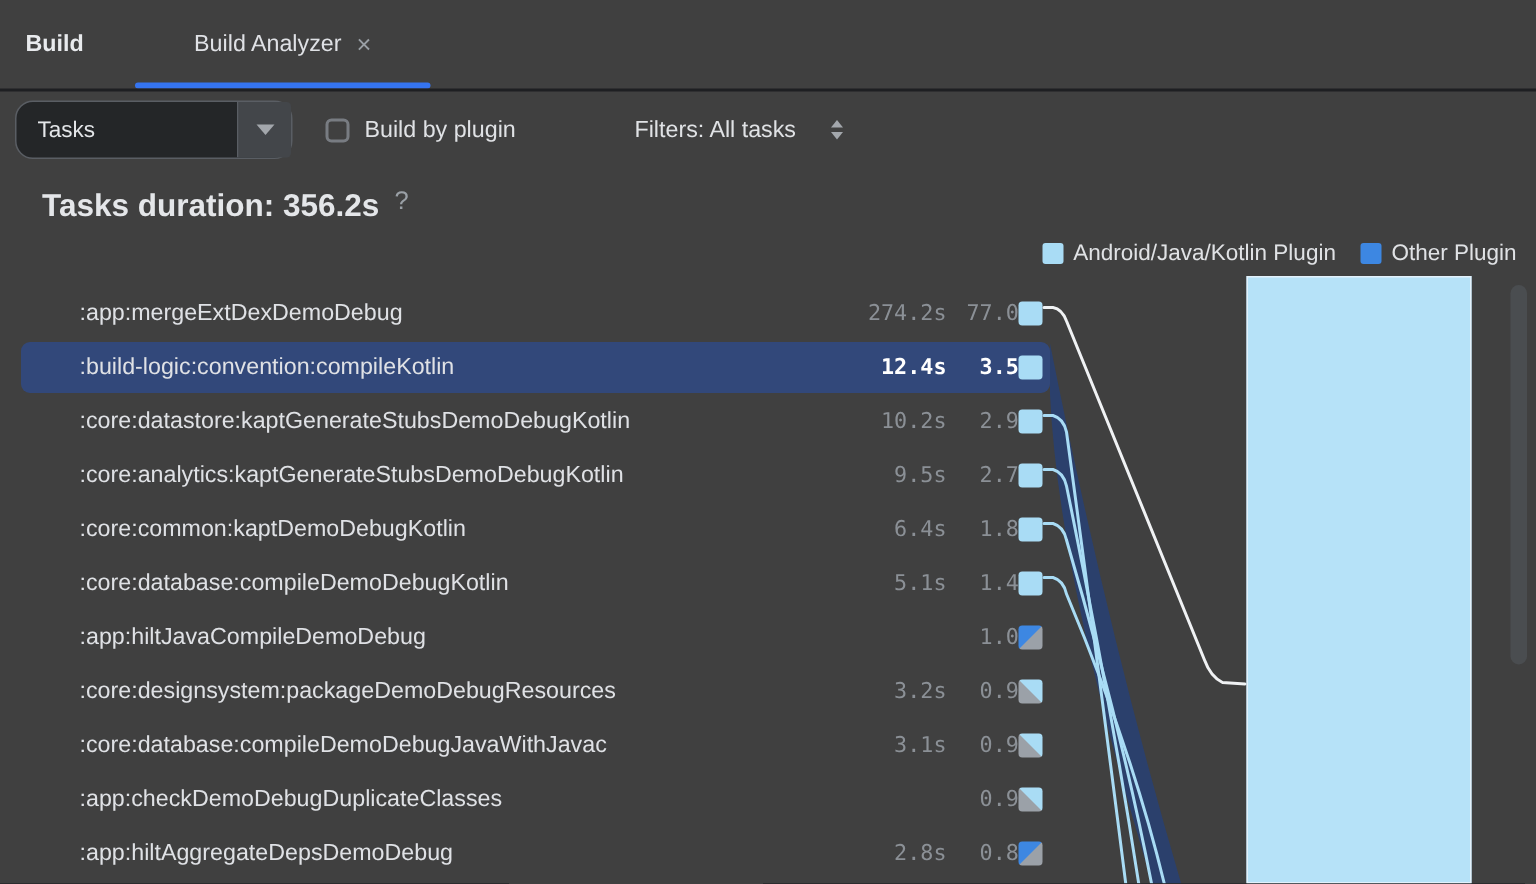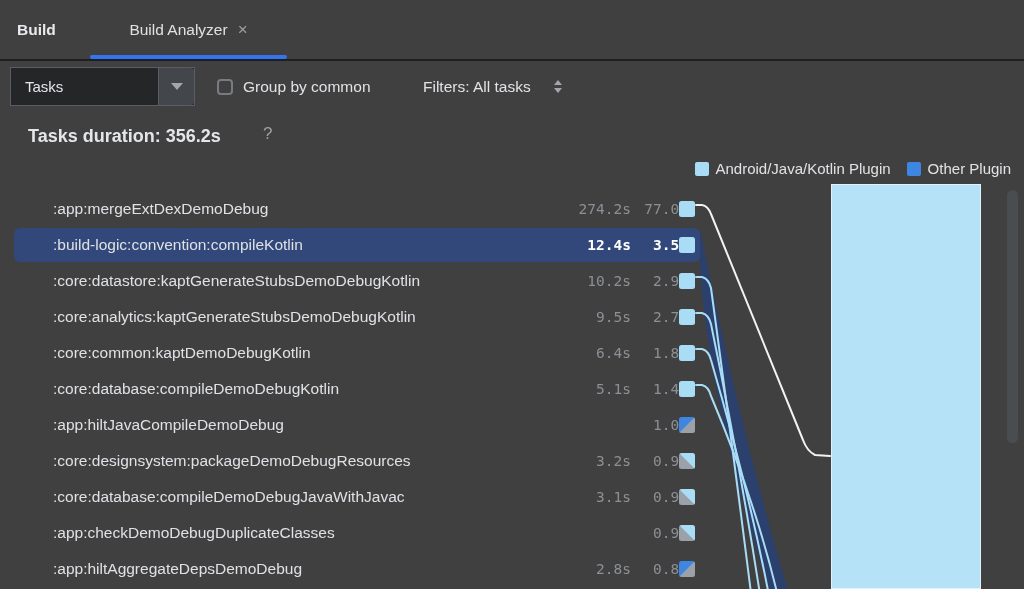--- a/index.html
+++ b/index.html
@@ -22,21 +22,21 @@
   }
   .tab-analyzer .underline {
     position:absolute; left:0; bottom:0; width:197px; height:4px;
     background:#3574f0; border-radius:2px;
   }
   .tab-analyzer .tab-label { font-size:15.5px; color:#dfe1e5;text-align:center; }
   .tab-close { font-size:17px; color:#9aa0a6; line-height:1; cursor:pointer; }
   
   .combo {
     position:absolute; left:10px; top:67px; width:185px; height:39px;
-    border:1px solid #5a5e64; border-radius:0; background:#242628; box-sizing:border-box;
+    border:1px solid #5a5e64; border-radius:12px; background:#242628; box-sizing:border-box;
   }
   .combo .combo-value {
     position:absolute; left:14px; top:0; height:37px; display:flex; align-items:center;
     font-size:15px; color:#e4e6e9;
   }
   .combo .combo-arrow-zone {
     position:absolute; right:0; top:0; width:35px; height:37px;
     background:#43464a; border-left:1px solid #5a5e64; border-radius:0 3px 3px 0;
     display:flex; align-items:center; justify-content:center;
   }
@@ -60,21 +60,21 @@
   .spin-icon .up {
     width:0; height:0; border-left:4.5px solid transparent; border-right:4.5px solid transparent;
     border-bottom:5px solid #a3a7ac;
   }
   .spin-icon .down {
     width:0; height:0; border-left:4.5px solid transparent; border-right:4.5px solid transparent;
     border-top:5px solid #a3a7ac;
   }
   
   .summary {
-    position:absolute; left:28px; top:126px; font-size:18px; font-weight:bold; color:#e4e6e9;
+    position:absolute; left:28px; top:126px; font-size:21px; font-weight:bold; color:#e4e6e9;
   }
   .help { position:absolute; left:263px; top:124px; font-size:17px; color:#9aa0a6; }
   .legend {
     position:absolute; top:160px; right:6px; display:flex; gap:16px; align-items:flex-start;
   }
   .legend-item { display:flex; gap:7px; align-items:center; }
   .swatch { width:14px; height:14px; border-radius:2px; }
   .legend-label { font-size:15px; color:#e0e2e5; }
   
   .task-list { position:absolute; left:0; top:191px; width:1024px; z-index:3; }
@@ -125,21 +125,21 @@
   </div>
   <div class="tab-sep"></div>
 
   <div class="combo">
     <span class="combo-value">Tasks</span>
     <span class="combo-arrow-zone">
       <span class="tri-down"></span>
     </span>
   </div>
   <div class="checkbox"></div>
-  <div class="group-label">Group by common</div>
+  <div class="group-label">Build by plugin</div>
   <div class="filters">
     <span>Filters: All tasks</span>
     <span class="spin-icon">
       <span class="up"></span>
         <span class="down"></span>
     </span>
   </div>
 
   <div class="summary">Tasks duration: 356.2s</div>
   <div class="help">?</div>

